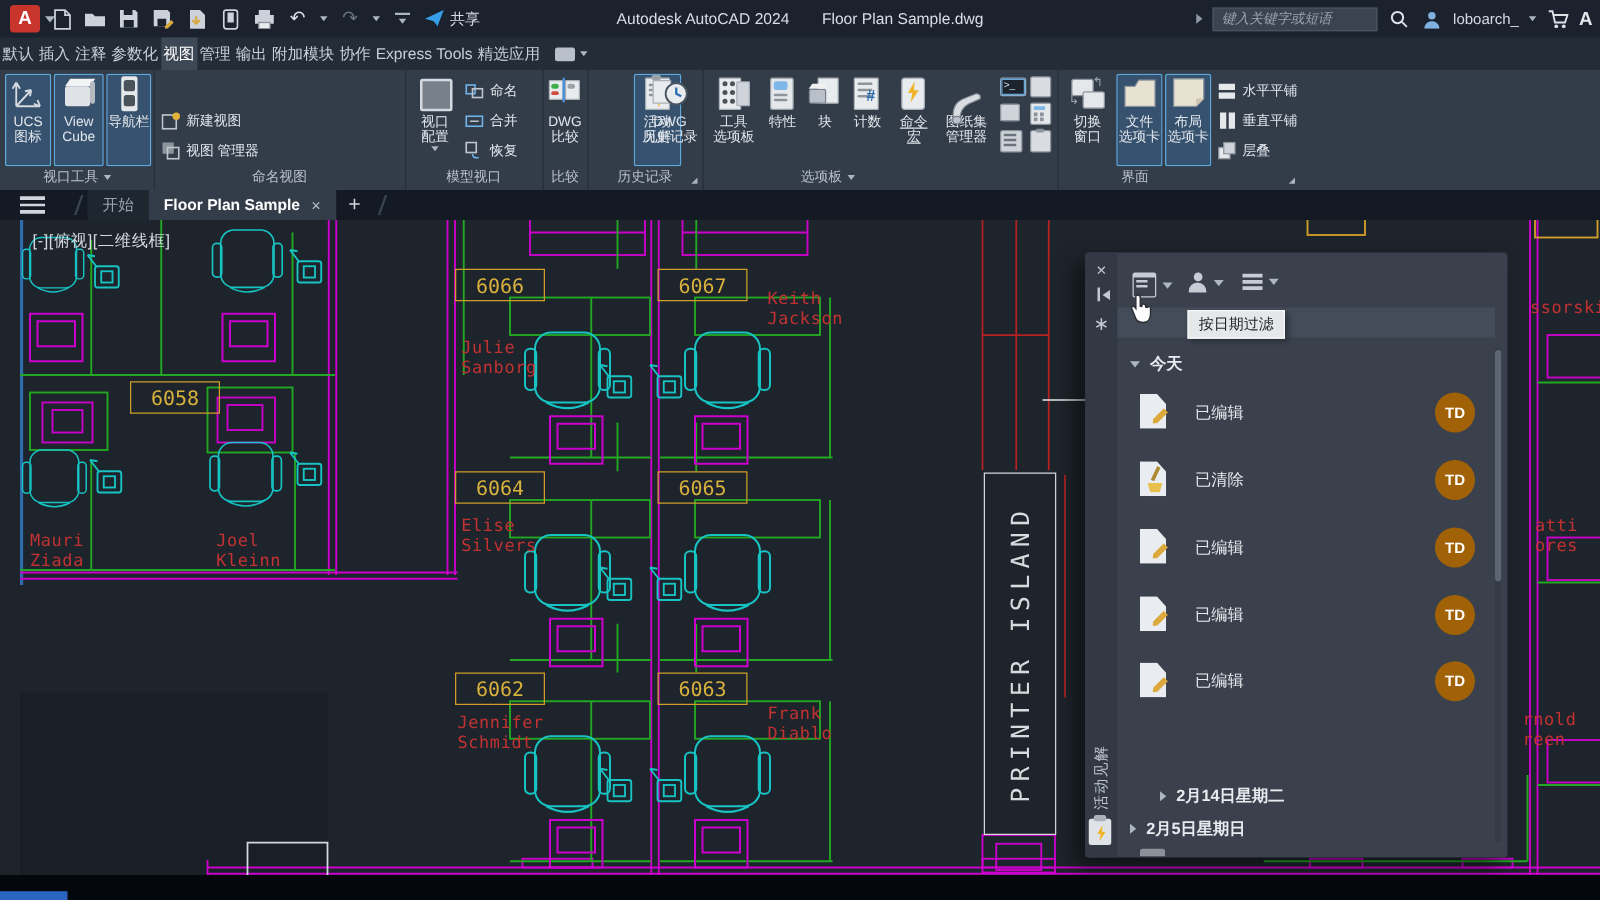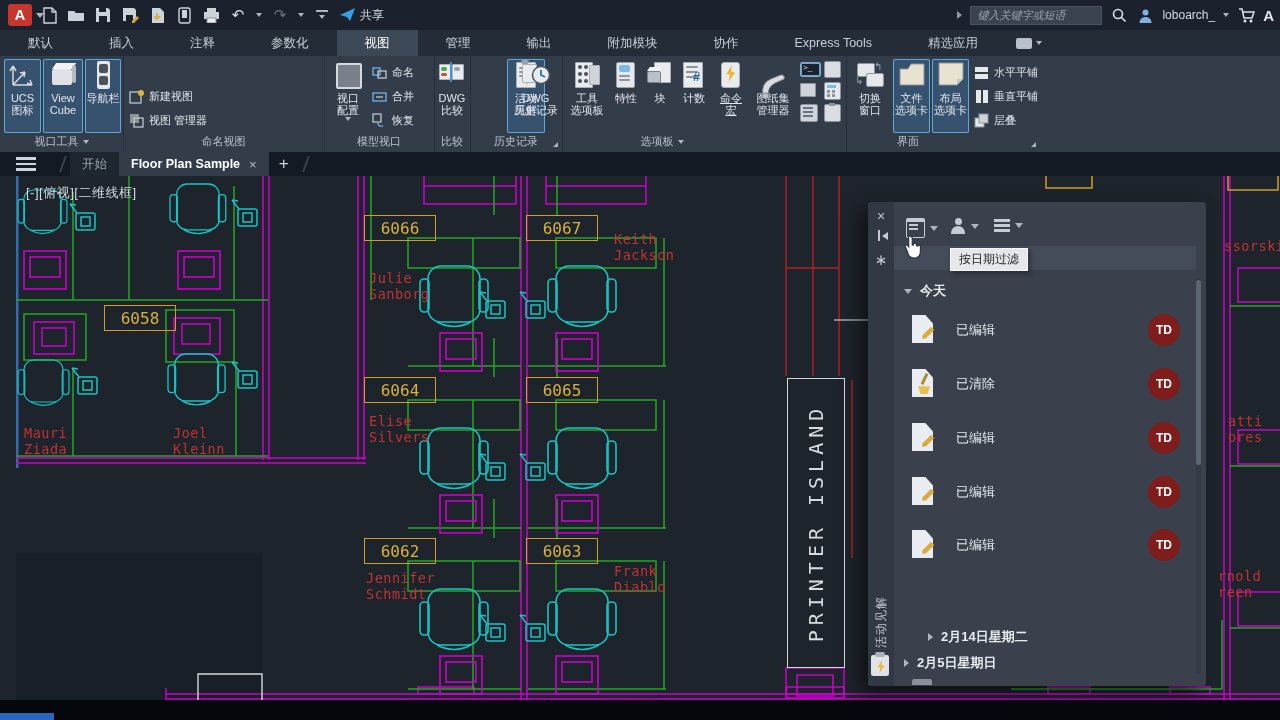--- a/index.html
+++ b/index.html
@@ -19,21 +19,21 @@
   .share-wrap{display:flex;align-items:center;gap:4px;color:#d6dbe2;}
   .title-center{position:absolute;left:420px;top:0;width:440px;height:30px;display:flex;align-items:center;justify-content:center;gap:26px;color:#d9dee5;font-size:12.5px;}
   .tb-right{position:absolute;right:6px;top:0;height:30px;display:flex;align-items:center;gap:8px;}
   .searchbox{width:118px;height:17px;background:#3a434f;border:1px solid #4a5360;color:#9aa2ad;
              font-size:11px;font-style:italic;padding:0 6px;outline:none;}
   .searchbox::placeholder{color:#9aa2ad;font-style:italic;}
   .uname{color:#d6dbe2;font-size:12px;}
   .a-access{color:#e3e7ec;font-weight:bold;font-size:15px;}
   
   .rtabs{position:absolute;left:0;top:30px;width:1280px;height:26px;background:#242c37;display:flex;align-items:stretch;font-size:12.5px;color:#c8cfd8;}
-  .rtab{padding:0 28px;display:flex;align-items:center;cursor:pointer;}
+  .rtab{padding:0 2px;display:flex;align-items:center;cursor:pointer;}
   .rtab.active{background:#3d4857;color:#fff;}
   .rtab-extra{display:flex;align-items:center;gap:4px;padding:0 10px;}
   .rtab-extra .pic{width:16px;height:11px;background:#b9c0c9;border-radius:2px;}
   
   .ribbon{position:absolute;left:0;top:56px;width:1280px;height:96px;background:#333d4a;border-bottom:1px solid #10151c;}
   .panel{position:absolute;top:0;height:96px;border-right:1px solid #262e39;}
   .plabel{position:absolute;left:0;bottom:3px;width:100%;text-align:center;font-size:11px;color:#b9c1cb;display:flex;align-items:center;justify-content:center;gap:4px;}
   .rbtn{position:absolute;top:3px;height:72px;display:flex;flex-direction:column;align-items:center;justify-content:flex-start;
         font-size:11px;line-height:12px;color:#e2e6ec;text-align:center;white-space:pre-line;cursor:pointer;border-radius:2px;padding-top:2px;}
   .rbtn .ric{width:28px;height:28px;margin-bottom:3px;position:relative;flex:none;}
@@ -94,21 +94,21 @@
   .aitem{position:absolute;left:0;width:302px;height:44px;cursor:pointer;}
   .aitem .lab{position:absolute;left:62px;top:13px;font-size:13px;color:#e4e8ec;}
   .dicon{position:absolute;left:18px;top:7px;width:24px;height:30px;}
   .page{position:absolute;left:0;top:0;width:21px;height:28px;background:#e9ecf0;clip-path:polygon(0 0,64% 0,100% 30%,100% 100%,0 100%);}
   .pencil{position:absolute;left:8px;top:16px;width:15px;height:5px;background:#dca93c;transform:rotate(-45deg);
           clip-path:polygon(0 50%,20% 0,100% 0,100% 100%,20% 100%);}
   .broom{position:absolute;left:6px;top:14px;width:12px;height:11px;background:#e8c04c;clip-path:polygon(20% 100%,0 30%,100% 30%,80% 100%);}
   .broomstick{position:absolute;left:11px;top:4px;width:3px;height:12px;background:#b08a30;transform:rotate(25deg);}
   .copyback{position:absolute;left:2px;top:0;width:16px;height:22px;background:#bfe0f6;border:1px solid #8fc4ea;}
   .copyfront{position:absolute;left:7px;top:6px;width:16px;height:22px;background:#7db8e8;border:1px solid #5e9fd4;}
-  .avatar{position:absolute;left:254px;top:6px;width:32px;height:32px;border-radius:50%;background:#7f1d1d;
+  .avatar{position:absolute;left:254px;top:6px;width:32px;height:32px;border-radius:50%;background:#a16207;
           color:#fff;font-size:12px;font-weight:bold;display:flex;align-items:center;justify-content:center;}
   .avatar.gray{background:#c7cacd;}
   .avatar.gray::before{content:"";position:absolute;left:12px;top:6px;width:8px;height:8px;border-radius:50%;background:#8d939b;}
   .avatar.gray::after{content:"";position:absolute;left:8px;top:16px;width:16px;height:10px;border-radius:8px 8px 0 0;background:#8d939b;}
   .daterow{position:absolute;left:10px;display:flex;align-items:center;gap:8px;font-size:13px;font-weight:bold;color:#e8ebef;cursor:pointer;}
   .sbar{position:absolute;right:5px;top:76px;width:5px;height:396px;background:#343b46;border-radius:3px;}
   .sthumb{position:absolute;left:0;top:2px;width:5px;height:185px;background:#5d6673;border-radius:3px;cursor:pointer;}
   .handcur{position:absolute;left:902px;top:234px;z-index:60;}
   .collapse-ic{position:relative;width:14px;height:12px;}
   .collapse-ic::before{content:"";position:absolute;right:1px;top:0;width:2px;height:11px;background:#c3c9d2;}
@@ -183,20 +183,24 @@
             <rect x="0" y="0" width="12" height="2" fill="#aeb6c0"></rect>
             <path d="M3 5h6l-3 4z" fill="#aeb6c0"></path>
           </svg>
         </span>
       <span class="share-wrap">
         <svg width="16" height="14">
             <path d="M0 7 L15 0 L10 13 L7 9 Z" fill="#35a0e8"></path>
           </svg>
         <span>共享</span>
       </span>
+    </div>
+    <div class="title-center">
+      <span>Autodesk AutoCAD 2024</span>
+      <span>Floor Plan Sample.dwg</span>
     </div>
     <div class="tb-right">
       <span class="tri-r" style="border-left-color:#8f99a5;"></span>
       <input class="searchbox" placeholder="键入关键字或短语" style="">
       <span class="qicon">
           <svg width="15" height="15">
             <circle cx="6" cy="6" r="4.5" fill="none" stroke="#dde2e8" stroke-width="1.6"></circle>
             <path d="M9.5 9.5l4 4" stroke="#dde2e8" stroke-width="1.6"></path>
           </svg>
         </span>

